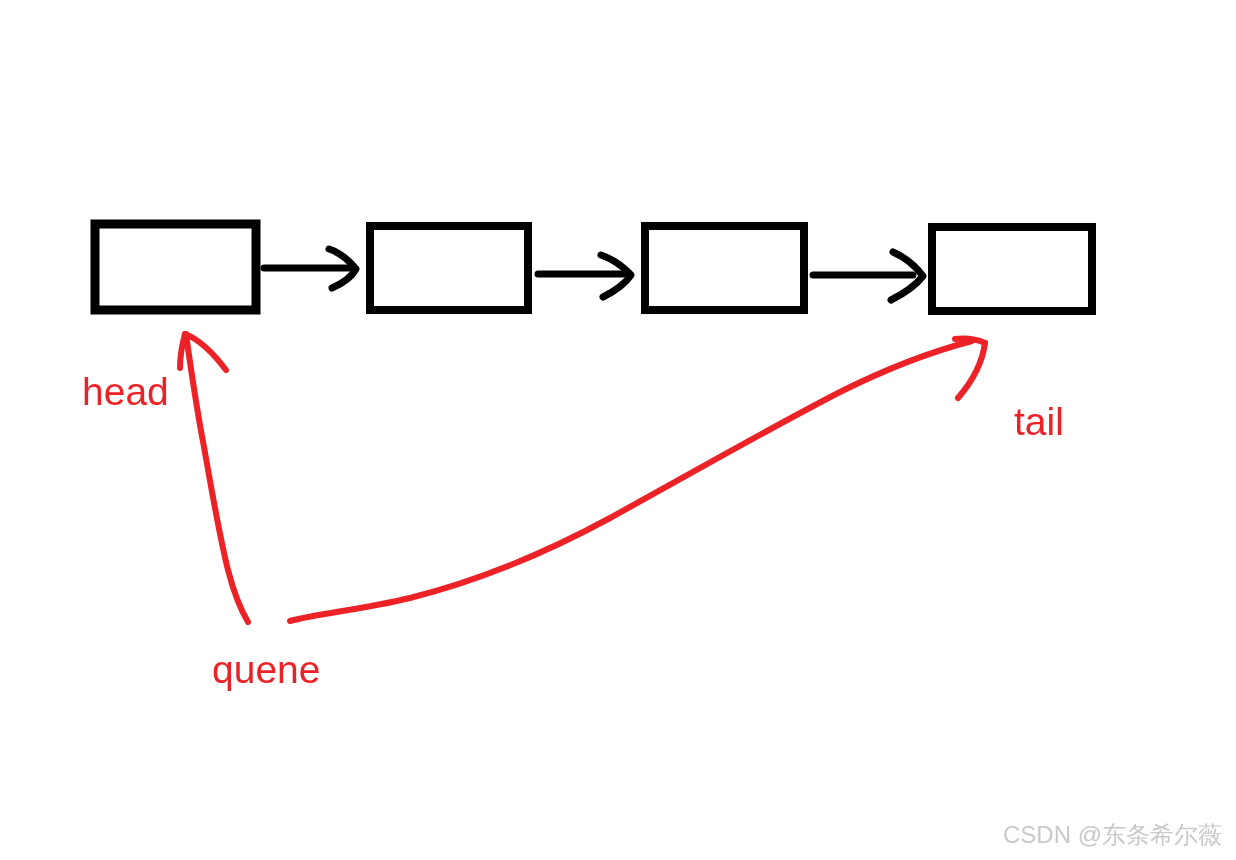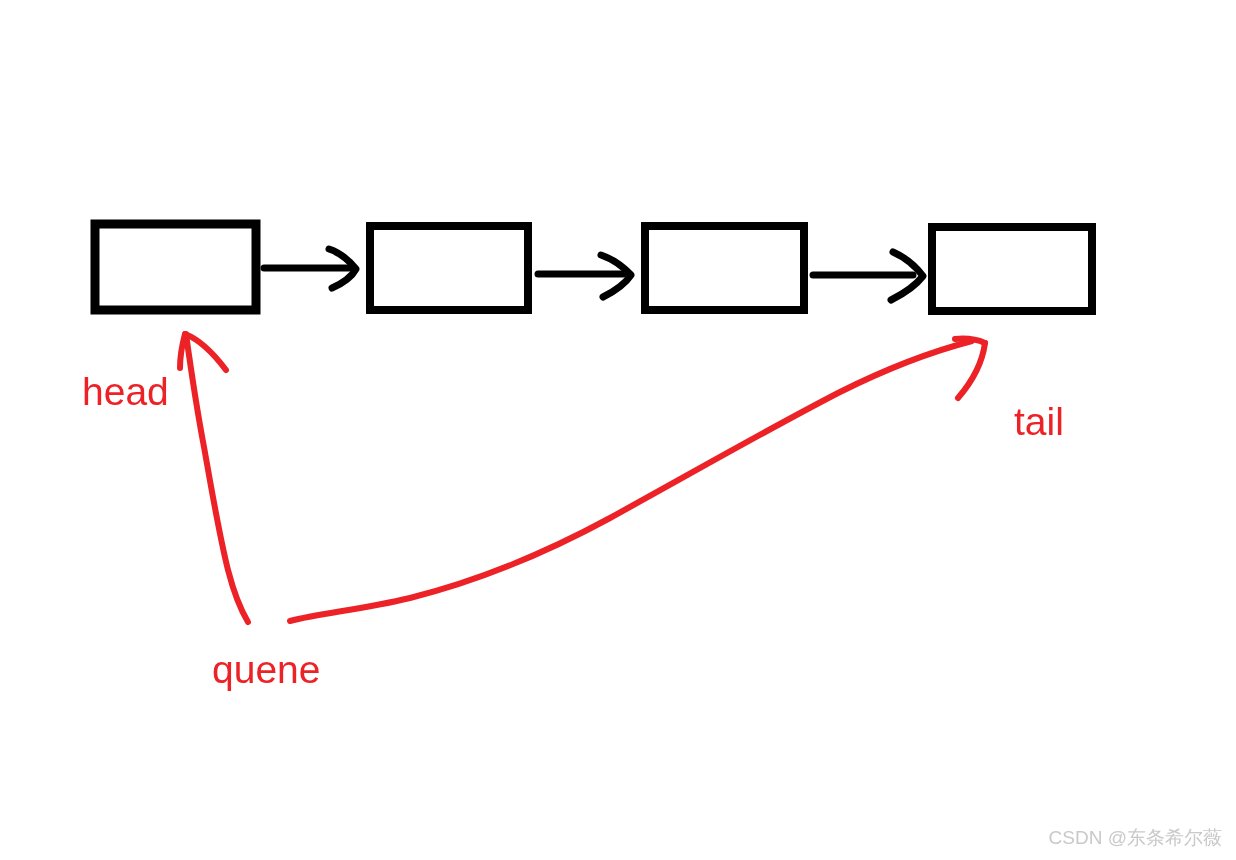--- a/index.html
+++ b/index.html
@@ -36,21 +36,21 @@
   #label-head  { left: 82px;  top: 372px; }
   #label-quene { left: 212px; top: 610px; margin-top: 40px; }
   #label-tail  { left: 1014px; top: 390px; margin-top: 12px; }
 
   #watermark {
     position: absolute;
     right: 14px;
     bottom: 13px;
     color: #c9c9c9;
     font-family: "Liberation Sans", sans-serif;
-    font-size: 19px;
+    font-size: 24px;
     line-height: 1;
     white-space: nowrap;
   }
 </style>
 </head>
 <body>
 
 <div id="canvas">
 
   <svg id="sketch" viewBox="0 0 1236 860">

